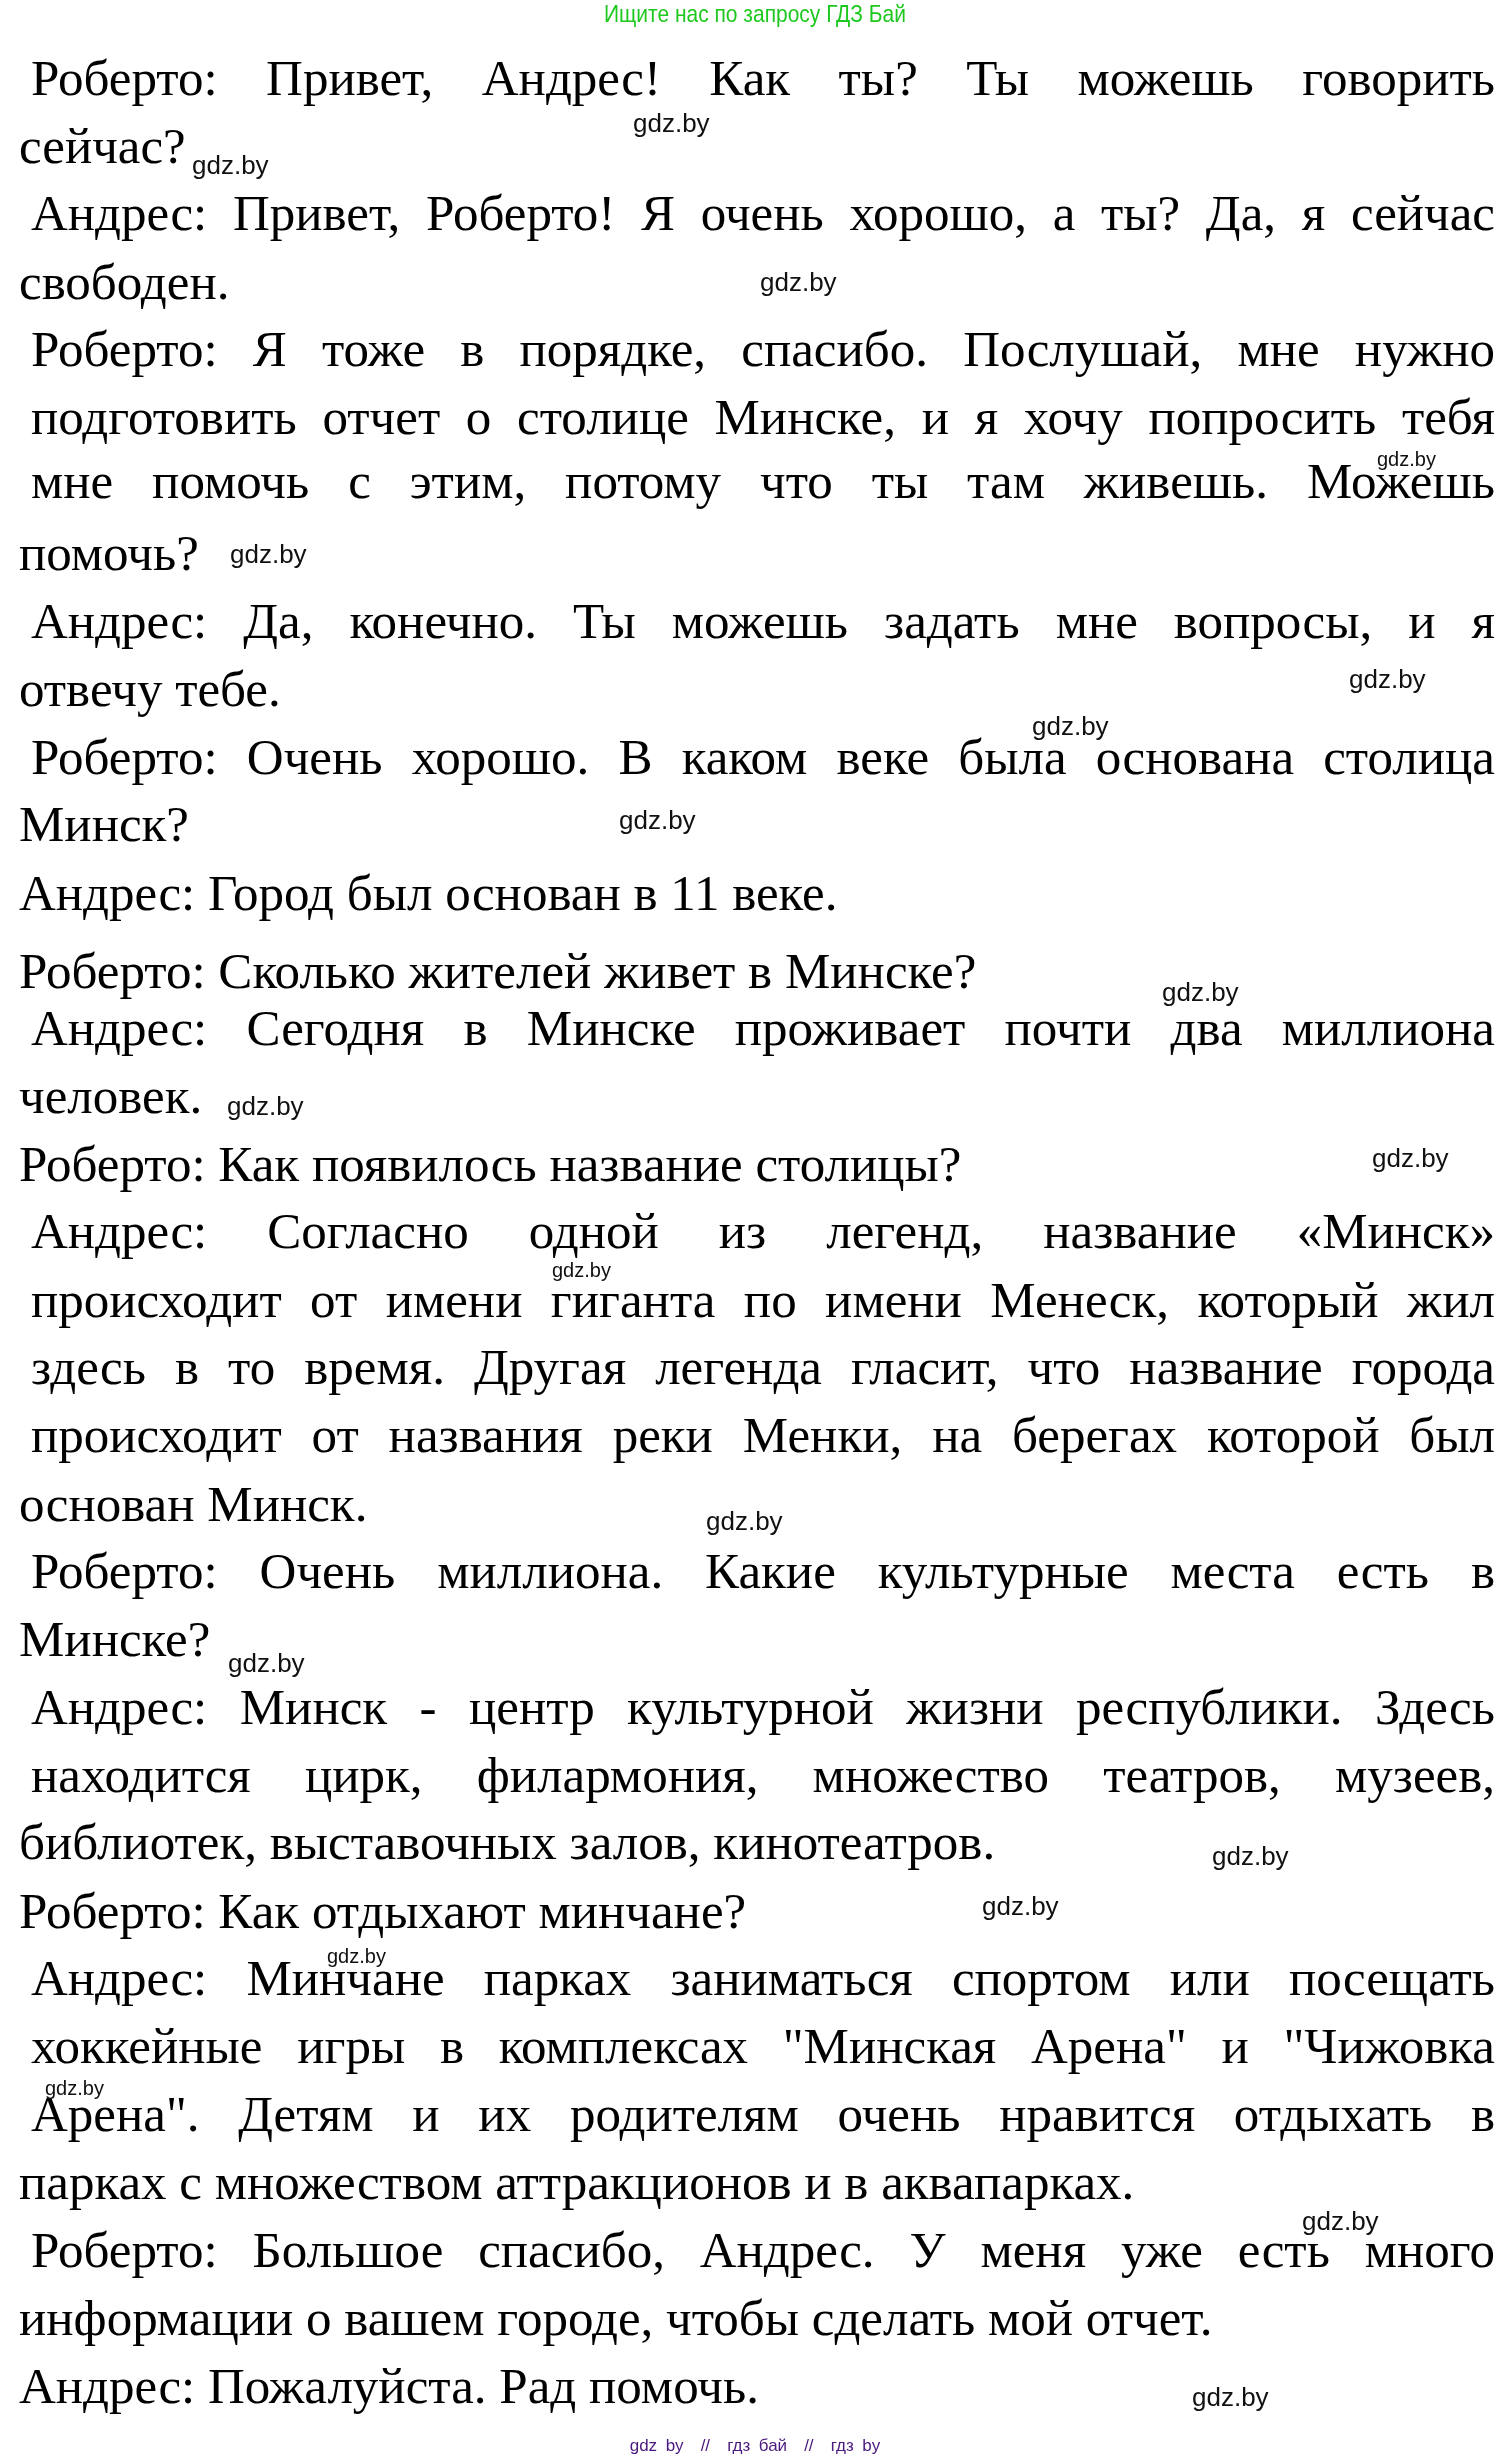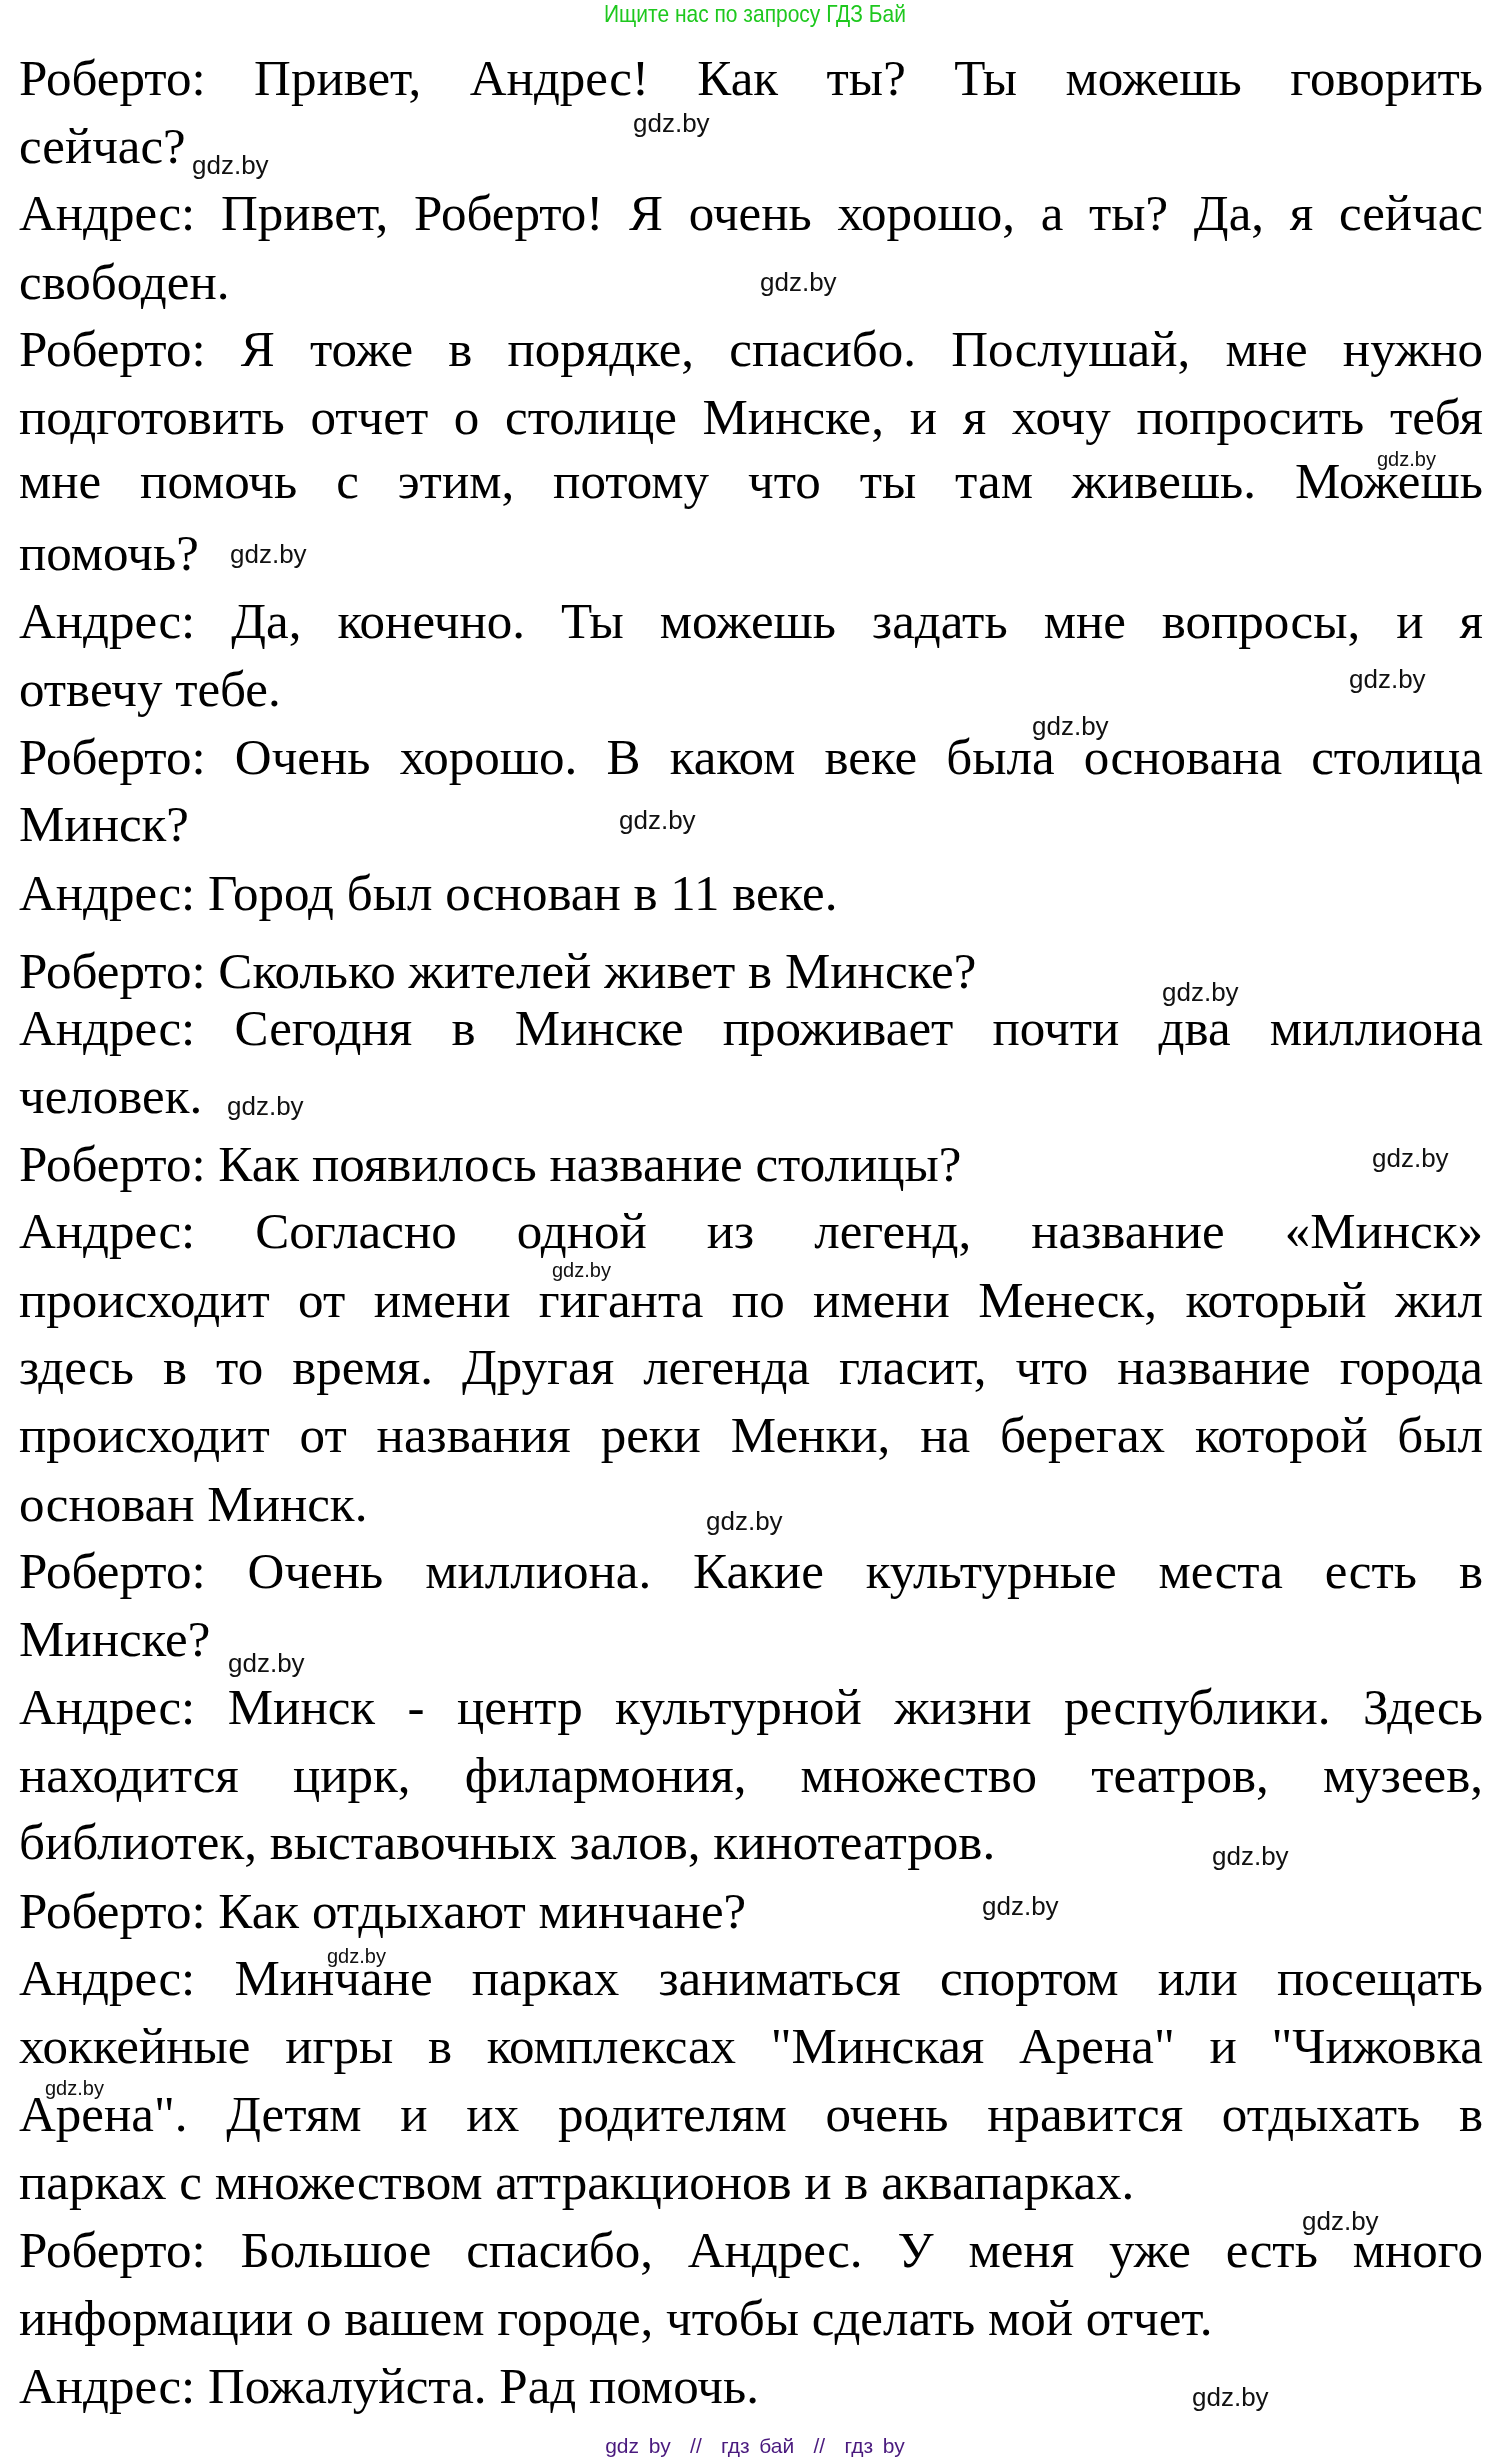--- a/index.html
+++ b/index.html
@@ -8,32 +8,32 @@
     position: absolute; left: 0; top: 0; width: 1510px; height: 28px;
     text-align: center; font-family: "Liberation Sans", sans-serif;
     font-size: 24.4px; line-height: 28px; color: #1ec81e;
     transform: scaleX(0.86); transform-origin: center;
   }
   .line {
     position: absolute; left: 19px; width: 1464px; height: 68px;
     font-family: "Liberation Serif", serif; font-size: 51px; line-height: 68px;
     color: #000000; white-space: nowrap; overflow: visible;
   }
-  .line.just { text-align: justify; text-align-last: justify; white-space: normal; }
+  .line.just { text-align: justify; text-align-last: justify; white-space: normal; margin-left: 12px; }
   .line.left { text-align: left; }
   .wm {
     position: absolute; font-family: "Liberation Sans", sans-serif;
     color: #111111; white-space: nowrap; line-height: 1;
   }
   .wm.l { font-size: 26px; }
   .wm.s { font-size: 20px; }
   .footer {
     position: absolute; left: 0; top: 2432px; width: 1510px; height: 28px;
     text-align: center; font-family: "Liberation Sans", sans-serif;
-    font-size: 21px; line-height: 28px; color: #4a1a7e;
+    font-size: 17px; line-height: 28px; color: #4a1a7e;
     word-spacing: 3.8px;
   }
 </style>
 </head>
 <body>
 
 <div class="banner">Ищите нас по запросу ГДЗ Бай</div>
 
 <div>
   <div class="line just" style="top:44px">Роберто: Привет, Андрес! Как ты? Ты можешь говорить</div>

